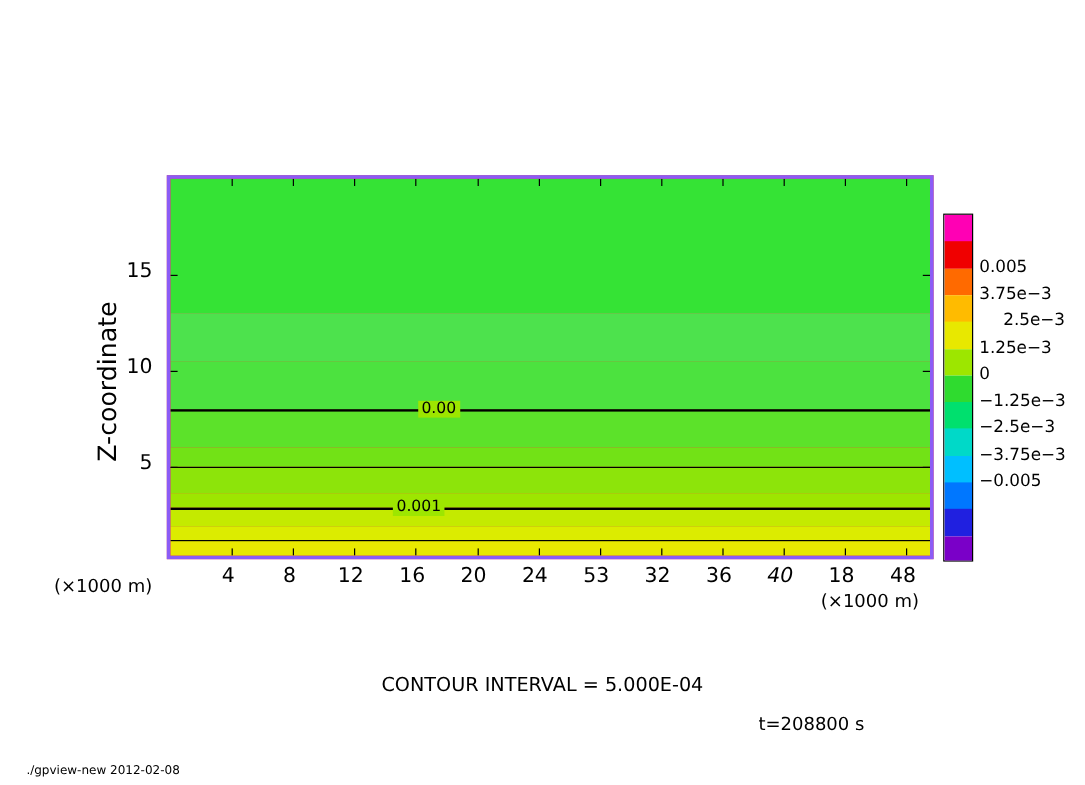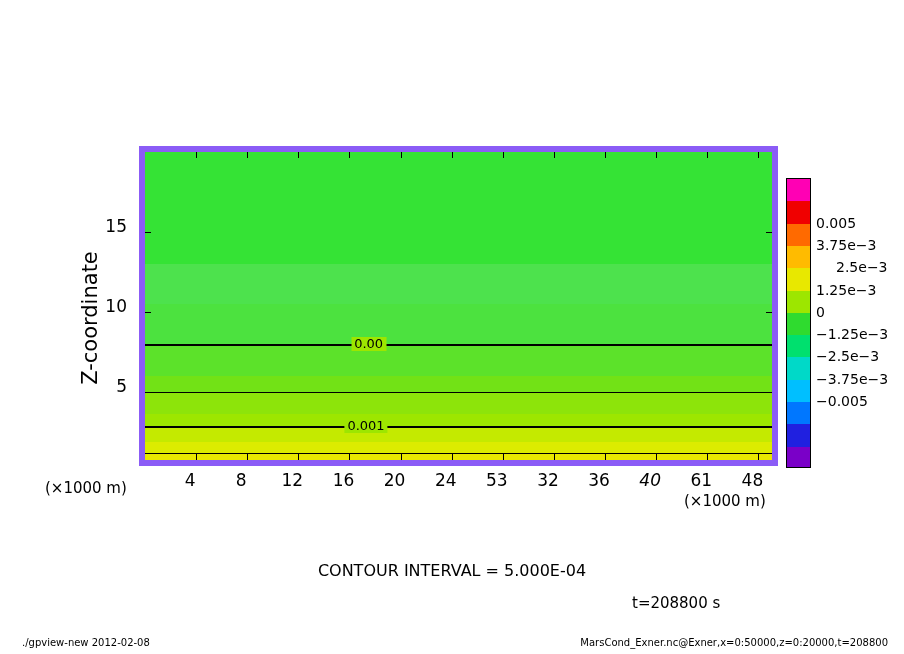--- a/index.html
+++ b/index.html
@@ -28,21 +28,21 @@
     text-align: center;
     font-size: 25px;
     letter-spacing: 1px;
     font-family: "DejaVu Sans", sans-serif;
   }
   
   #plot-frame {
     position: absolute;
     left: 139px; top: 146px;
     width: 639px; height: 320px;
-    border: 6px solid #8b5cf6;
+    border: 3px solid #8b5cf6;
     box-sizing: border-box;
     overflow: hidden;
     background: #ef4444;
   }
   #plot-bands {
     position: absolute;
     left: 0; top: 0; right: 0; bottom: 0;
   }
   .band {
     position: absolute;
@@ -203,21 +203,21 @@
         <div class="band" style="top: 262.4px; height: 11.2px; background: rgb(157, 230, 0);"></div>
         <div class="band" style="top: 273.6px; height: 16px; background: rgb(196, 234, 0);"></div>
         <div class="band" style="top: 289.6px; height: 11.2px; background: rgb(220, 236, 0);"></div>
         <div class="band" style="top: 300.8px; height: 19.2px; background: rgb(232, 232, 0);"></div>
       </div>
     <div id="plot-contours">
         <div class="contour-line" style="top: 192px;"></div>
         <div class="contour-label" style="left: 223.65px; top: 192px;">0.00</div>
         <div class="contour-line thin" style="top: 240px;"></div>
         <div class="contour-line" style="top: 273.6px;"></div>
-        <div class="contour-label" style="left: 221px; top: 273.6px;">0.001</div>
+        <div class="contour-label" style="left: 207px; top: 273.6px;">0.001</div>
         <div class="contour-line thin" style="top: 300.8px;"></div>
       </div>
     <div id="plot-ticks">
         <div class="tick-x " style="left: 51.12px;"></div>
         <div class="tick-x top" style="left: 51.12px;"></div>
         <div class="tick-x " style="left: 102.24px;"></div>
         <div class="tick-x top" style="left: 102.24px;"></div>
         <div class="tick-x " style="left: 153.36px;"></div>
         <div class="tick-x top" style="left: 153.36px;"></div>
         <div class="tick-x " style="left: 204.48px;"></div>
@@ -251,21 +251,21 @@
       <div class="xlab" style="left: 190.12px;">4</div>
       <div class="xlab" style="left: 241.24px;">8</div>
       <div class="xlab" style="left: 292.36px;">12</div>
       <div class="xlab" style="left: 343.48px;">16</div>
       <div class="xlab" style="left: 394.6px;">20</div>
       <div class="xlab" style="left: 445.72px;">24</div>
       <div class="xlab" style="left: 496.84px;">53</div>
       <div class="xlab" style="left: 547.96px;">32</div>
       <div class="xlab" style="left: 599.08px;">36</div>
       <div class="xlab" style="left: 650.2px; font-style: italic;">40</div>
-      <div class="xlab" style="left: 701.32px;">61</div>
+      <div class="xlab" style="left: 701.32px;">18</div>
       <div class="xlab" style="left: 752.44px;">48</div>
     </div>
   <div id="ylab-wrap">
       <div class="ylab" style="top: 386px;">5</div>
       <div class="ylab" style="top: 306px;">10</div>
       <div class="ylab" style="top: 226px;">15</div>
     </div>
 
   <div id="y-axis-title">Z-coordinate</div>
   <div id="x-units-left">(×1000 m)</div>
@@ -295,15 +295,14 @@
       <div class="cbar-tick-label" style="top: 334.154px;">−1.25e−3</div>
       <div class="cbar-tick-label" style="top: 356.462px;">−2.5e−3</div>
       <div class="cbar-tick-label" style="top: 378.769px;">−3.75e−3</div>
       <div class="cbar-tick-label" style="top: 401.077px;">−0.005</div>
     </div>
 
   <div id="contour-interval">CONTOUR INTERVAL = 5.000E-04</div>
   <div id="time-stamp">t=208800 s</div>
 
   <div id="footer-left">./gpview-new  2012-02-08</div>
-  <div id="footer-right">MarsCond_Exner.nc@Exner,x=0:50000,z=0:20000,t=208800</div>
 
 </div>
 
 </body></html>

